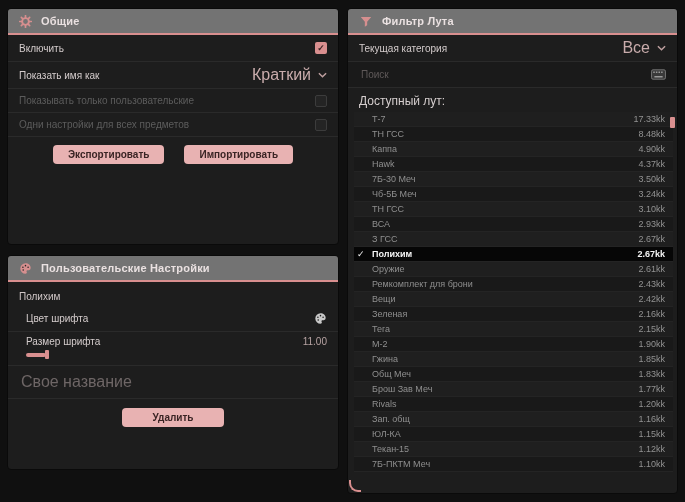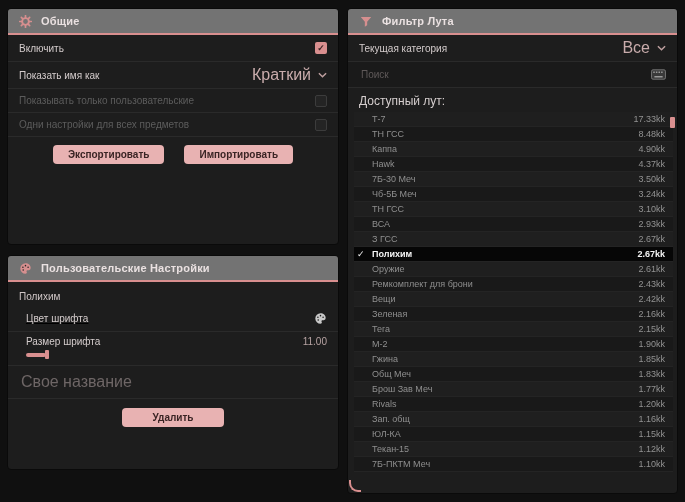--- a/index.html
+++ b/index.html
@@ -17,21 +17,21 @@
   .row.slim{height:23px;}
   .label{font-size:10px;color:#d4cccc;}
   .dim .label{color:#5c5c5c;}
   .checkbox{width:12px;height:12px;border-radius:2px;display:flex;align-items:center;justify-content:center;font-size:9px;line-height:1;}
   .checkbox.checked{background:var(--accent);color:#3c2424;font-weight:bold;}
   .checkbox.unchecked{background:#242424;border:1px solid #3c3c3c;box-sizing:border-box;}
   .dropdown{display:flex;align-items:center;gap:7px;font-size:16px;color:#c9acac;cursor:pointer;}
   .btnrow{display:flex;justify-content:center;gap:20px;padding:8px 0 0 0;}
   .pill{background:var(--btn);color:#3a2424;border:none;border-radius:4px;font-size:10px;font-weight:bold;padding:4px 15px;font-family:"Liberation Sans",sans-serif;cursor:pointer;}
   .section-label{padding:9px 11px 3px;font-size:10px;color:#cfc6c6;}
-  .row.indent{padding-left:18px;text-decoration:underline;}
+  .row.indent{padding-left:18px;}
   .sizer{display:block;padding:4px 11px 6px 18px;border-bottom:1px solid #2a2a2a;height:auto;}
   .sizer-top{display:flex;justify-content:space-between;align-items:center;}
   .size-value{font-size:10px;color:#b7a3a3;}
   .slider{position:relative;height:9px;margin-top:3px;width:280px;}
   .slider-fill{position:absolute;left:0;top:3px;width:20px;height:4px;background:var(--accent);border-radius:2px;}
   .slider-thumb{position:absolute;left:19px;top:0;width:4px;height:9px;background:var(--accent);border-radius:1px;}
   .input-row{padding:6px 11px;border-bottom:1px solid #2a2a2a;}
   .text-input{width:100%;background:transparent;border:none;outline:none;font-size:16px;color:#938b8b;font-family:"Liberation Sans",sans-serif;}
   .text-input::placeholder{color:#6e6666;}
   .delete-wrap{display:flex;justify-content:center;padding:9px 0 0 0;}

